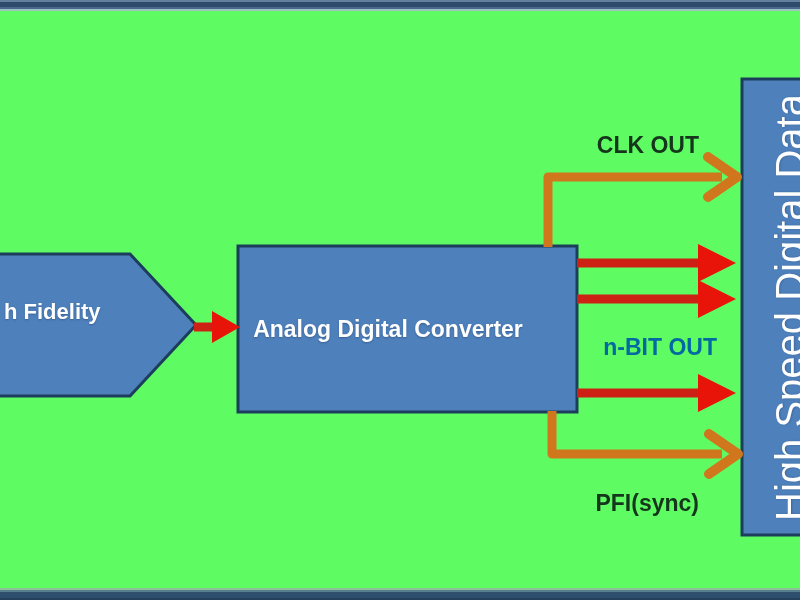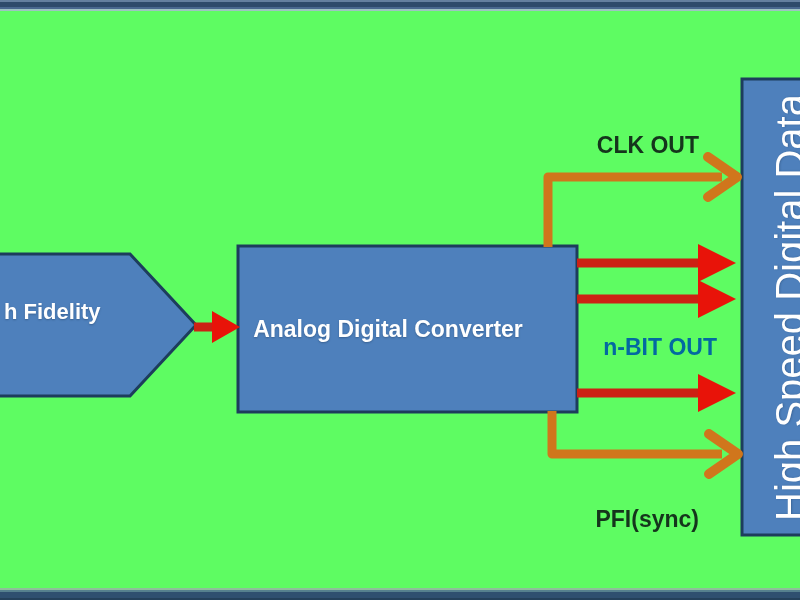--- a/index.html
+++ b/index.html
@@ -50,21 +50,21 @@
   .right-block-text {
     transform: rotate(-90deg) translateY(10px);
     white-space: nowrap;
     color: #ffffff; font-size: 40px; font-weight: 400;
     letter-spacing: 0px;
     text-shadow: 0 1px 2px rgba(20,40,70,.3);
   }
   .lbl { font-weight: 700; font-size: 23px; white-space: nowrap; text-align: right; }
   .lbl-clk  { left: 565px; top: 132px; width: 134px; }
   .lbl-nbit { left: 583px; top: 334px; width: 134px; }
-  .lbl-pfi  { left: 565px; top: 490px; width: 134px; margin-top: 16px; }
+  .lbl-pfi  { left: 565px; top: 490px; width: 134px; }
 </style>
 </head>
 <body>
 
 <div class="frame-top"></div>
 <div class="frame-bottom"></div>
 
 <svg class="shapes" width="800" height="600" viewBox="0 0 800 600">
 
   <polygon points="-60,254 130,254 196,325 130,396 -60,396" fill="#4e80bc" stroke="#1d3d5c" stroke-width="3"></polygon>

